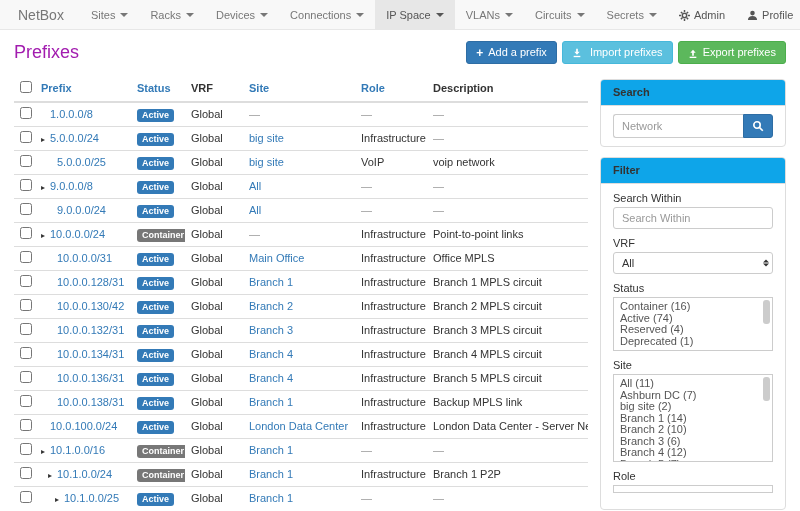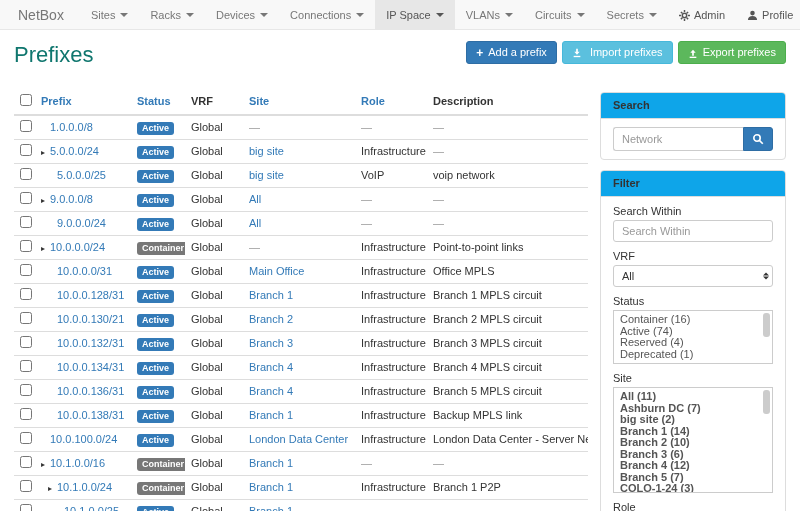--- a/index.html
+++ b/index.html
@@ -18,21 +18,21 @@
   .nav-item { display:flex; align-items:center; padding:0 11px; color:#777; cursor:pointer; white-space:nowrap; }
   .nav-item.active { background:#e7e7e7; color:#555; }
   .caret { display:inline-block; width:0; height:0; border-top:4px solid; border-left:4px solid transparent; border-right:4px solid transparent; margin-left:5px; }
   .nav-right { margin-left:auto; display:flex; padding-right:8px; }
   .nav-right .nav-item { color:#555; }
   .nav-ico { display:inline-flex; margin-right:4px; position:relative; top:1px; }
 
   
   .content { padding:0 14px; }
   .page-header { display:flex; justify-content:space-between; align-items:flex-start; }
-  h1 { font-size:22px; font-weight:400; color:#0f766e; margin:12px 0 20px; }
+  h1 { font-size:18px; font-weight:400; color:#a21caf; margin:12px 0 12px; }
   .btn-group { margin-top:11px; display:flex; gap:5px; }
   .btn { border:1px solid transparent; border-radius:3px; color:#fff; font-size:11px; padding:4px 9px;
          display:inline-flex; align-items:center; gap:5px; cursor:pointer; font-family:inherit; line-height:13px; }
   .btn-primary { background:var(--accent); border-color:#2e6da4; }
   .btn-info    { background:var(--info); border-color:#46b8da;gap:8px; }
   .btn-success { background:var(--success); border-color:#4cae4c; }
   .btn .plus { font-weight:bold; font-size:12px; line-height:10px; }
 
   
   .main-row { display:flex; gap:12px; align-items:flex-start; }
@@ -75,21 +75,21 @@
                 font-size:11px; font-family:inherit; color:#555; }
   .select { position:relative; border:1px solid #ccc; border-radius:3px; height:22px; display:flex; align-items:center;
             padding:0 18px 0 8px; color:#333; cursor:pointer; background:#fff; }
   .sel-caret { position:absolute; right:3px; top:50%; transform:translateY(-50%); display:flex; flex-direction:column; gap:1px; }
   .sel-caret i { display:block; width:0; height:0; border-left:3px solid transparent; border-right:3px solid transparent; }
   .sel-caret .up { border-bottom:3px solid #333; }
   .sel-caret .dn { border-top:3px solid #333; }
   .listbox { position:relative; border:1px solid #ccc; border-radius:0; padding:3px 0; overflow:hidden; background:#fff; }
   .listbox .option { padding:0 10px 0 6px; line-height:11.5px; font-size:11px; color:#555; white-space:nowrap; cursor:pointer; }
   .listbox .thumb { position:absolute; top:2px; right:2px; width:7px; height:24px; border-radius:3px; background:#ccc; }
-  .lb-site { height:106px;font-weight:bold; }
+  .lb-site { height:88px; }
 </style>
 </head>
 <body style="--accent: #337ab7; --info: #5bc0de; --success: #5cb85c; --muted: #777;">
 
 <nav class="navbar">
   <span class="brand">NetBox</span>
   <div class="nav-left" id="nav-left">
       <div class="nav-item">
     <span class="nav-label">Sites</span>
     <span class="caret"></span>
@@ -258,21 +258,21 @@
         <td class="cb"><input type="checkbox" style=""></td>
         <td class="c-prefix"><span class="indent-sp" style="width: 7px;"></span><span class="arrow-sp"></span><a class="lnk p-link">10.0.0.128/31</a></td>
         <td class="c-status"><span class="badge badge-active">Active</span></td>
         <td class="c-vrf">Global</td>
         <td class="c-site"><a class="lnk">Branch 1</a></td>
         <td class="c-role">Infrastructure</td>
         <td class="c-desc">Branch 1 MPLS circuit</td>
       </tr>
             <tr>
         <td class="cb"><input type="checkbox" style=""></td>
-        <td class="c-prefix"><span class="indent-sp" style="width: 7px;"></span><span class="arrow-sp"></span><a class="lnk p-link">10.0.0.130/21</a></td>
+        <td class="c-prefix"><span class="indent-sp" style="width: 7px;"></span><span class="arrow-sp"></span><a class="lnk p-link">10.0.0.130/42</a></td>
         <td class="c-status"><span class="badge badge-active">Active</span></td>
         <td class="c-vrf">Global</td>
         <td class="c-site"><a class="lnk">Branch 2</a></td>
         <td class="c-role">Infrastructure</td>
         <td class="c-desc">Branch 2 MPLS circuit</td>
       </tr>
             <tr>
         <td class="cb"><input type="checkbox" style=""></td>
         <td class="c-prefix"><span class="indent-sp" style="width: 7px;"></span><span class="arrow-sp"></span><a class="lnk p-link">10.0.0.132/31</a></td>
         <td class="c-status"><span class="badge badge-active">Active</span></td>

